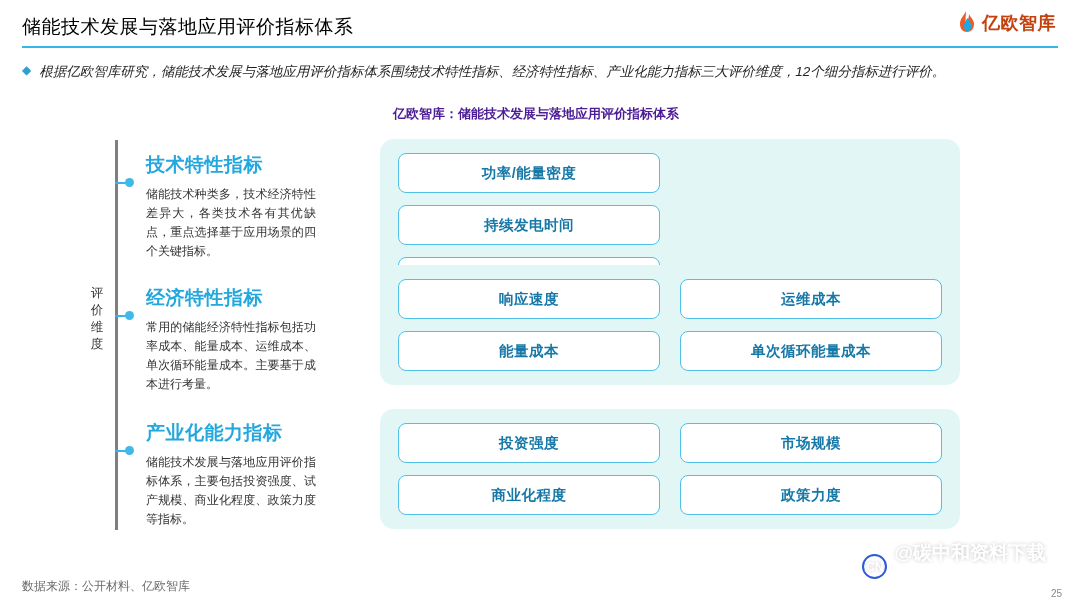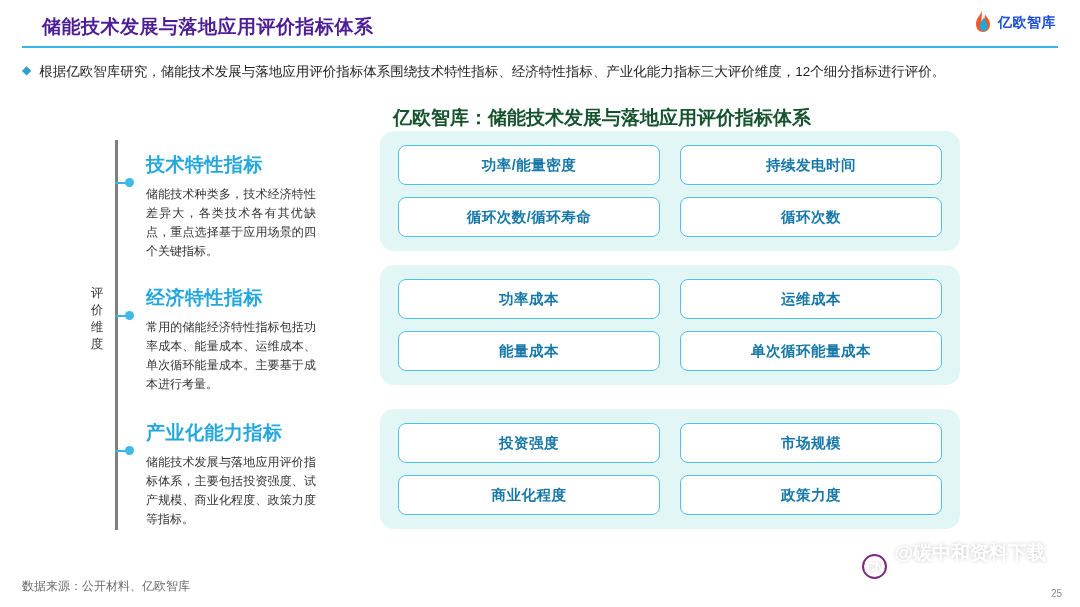--- a/index.html
+++ b/index.html
@@ -22,24 +22,23 @@
     position: absolute;
     top: 0; left: 0;
     width: 1080px;
     height: 48px;
   }
   .header-title {
     position: absolute;
     left: 22px;
     top: 14px;
     font-size: 19px;
-    font-weight: bold;
-    color: #4c1d95;
+    font-weight: normal;
+    color: #000000;
     letter-spacing: 0.5px;
-    margin-left: 20px;
   }
   .header-rule {
     position: absolute;
     left: 22px;
     top: 46px;
     width: 1036px;
     height: 2px;
     background: #36b6e8;
   }
   .logo {
@@ -49,23 +48,23 @@
     display: flex;
     align-items: center;
     gap: 5px;
   }
   .logo-mark {
     width: 20px;
     height: 26px;
     position: relative;
   }
   .logo-text {
-    font-size: 14px;
-    font-weight: bold;
-    color: #1d4ed8;
+    font-size: 18px;
+    font-weight: bold;
+    color: #c2410c;
     letter-spacing: 0.5px;
   }
 
   
   .lead {
     position: absolute;
     left: 22px;
     top: 60px;
     width: 1036px;
     display: flex;
@@ -76,30 +75,31 @@
     color: #2f9fd0;
     font-size: 12px;
     line-height: 20px;
   }
   .lead-text {
     font-size: 13.5px;
     line-height: 23px;
     color: #1f1f1f;
     text-align: justify;
     width: 1010px;
+    font-style: italic;
   }
 
   
   .chart-title {
     position: absolute;
     left: 393px;
     top: 105px;
-    font-size: 19px;
-    font-weight: bold;
-    color: #14532d;
+    font-size: 13px;
+    font-weight: bold;
+    color: #4c1d95;
   }
 
   
   .axis-line {
     position: absolute;
     left: 115px;
     top: 140px;
     width: 3px;
     height: 390px;
     background: #7f7f7f;
@@ -163,21 +163,21 @@
     position: absolute;
     left: 380px;
     width: 580px;
     background: #e3f6f6;
     border-radius: 14px;
     padding: 14px 18px;
     display: flex;
     flex-wrap: wrap;
     gap: 12px 20px;
   }
-  #panel0 { top: 131px; }
+  #panel0 { top: 139px; flex-direction: column; }
   #panel1 { top: 265px; }
   #panel2 { top: 409px; }
 
   .card {
     width: 262px;
     height: 40px;
     background: #ffffff;
     border: 1.5px solid #4fc0e8;
     border-radius: 8px;
     display: flex;
@@ -216,21 +216,21 @@
     color: #ffffff;
     font-size: 19px;
     font-weight: bold;
     text-shadow: 0 0 4px rgba(0,0,0,0.25);
     opacity: 0.92;
   }
   .wm-badge {
     width: 25px;
     height: 25px;
     border-radius: 50%;
-    border: 2px solid #701a75;
+    border: 2px solid #1d4ed8;
     display: flex;
     align-items: center;
     justify-content: center;
     font-size: 12px;
     margin-top: 27px;
   }
 </style>
 </head>
 <body>
 
@@ -282,21 +282,21 @@
   </div>
 
   <div class="panel" id="panel0">
     <div class="card">功率/能量密度</div>
     <div class="card">持续发电时间</div>
     <div class="card">循环次数/循环寿命</div>
     <div class="card">循环次数</div>
   </div>
 
   <div class="panel" id="panel1">
-    <div class="card">功率成本</div>
+    <div class="card">响应速度</div>
     <div class="card">运维成本</div>
     <div class="card">能量成本</div>
     <div class="card">单次循环能量成本</div>
   </div>
 
   <div class="panel" id="panel2">
     <div class="card">投资强度</div>
     <div class="card">市场规模</div>
     <div class="card">商业化程度</div>
     <div class="card">政策力度</div>

